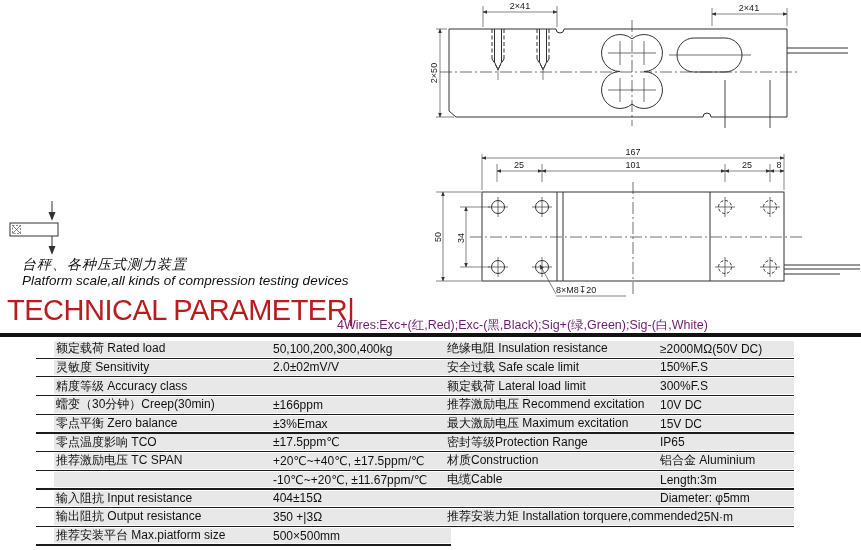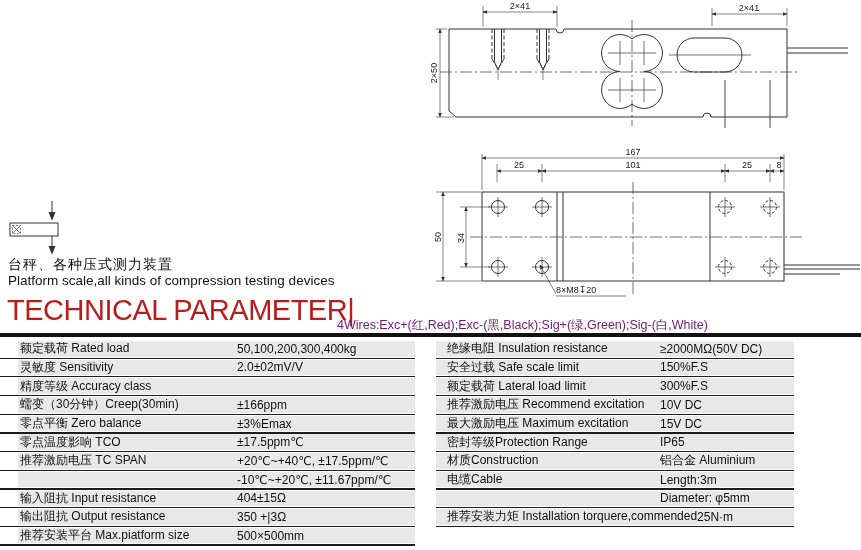--- a/index.html
+++ b/index.html
@@ -1,28 +1,28 @@
 <!DOCTYPE html>
 <html><head>
 <meta charset="utf-8">
 <style>
   html,body{margin:0;padding:0;background:#fff;}
   .canvas{position:relative;width:861px;height:550px;background:#fff;overflow:hidden;
           font-family:"Liberation Sans","DejaVu Sans",sans-serif;color:#111;}
   .abs{position:absolute;}
   svg{display:block;}
   svg text{font-family:"Liberation Sans","DejaVu Sans",sans-serif;font-size:9px;fill:#222;stroke:none;}
-  .cap{position:absolute;left:8px;white-space:nowrap;}
+  .cap{position:absolute;left:22px;white-space:nowrap;font-style:italic;}
   .cap-cn{top:256px;font-size:14px;letter-spacing:1px;}
   .cap-en{top:273px;font-size:13.5px;}
   .title{position:absolute;left:7px;top:294px;font-size:29px;letter-spacing:-0.5px;white-space:nowrap;color:#b91c1c;}
   .wires{position:absolute;left:337px;top:317px;font-size:12.5px;white-space:nowrap;color:#701a75;}
   .rule{position:absolute;left:0;top:333px;width:861px;height:4px;background:#121212;}
   .tcol{position:absolute;top:341px;}
-  .tcol.left{left:0;width:415px;}
+  .tcol.left{left:0;width:415px;padding-left:36px;}
   .tcol.right{left:436px;width:358px;}
   .trow{height:15.5px;margin-bottom:3.2px;background:#e8e8e8;position:relative;display:flex;align-items:center;font-size:12px;}
   .tcol.left .trow{background:linear-gradient(to right,#fff 0 18px,#e8e8e8 18px);}
   .trow::after{content:"";position:absolute;left:0;right:0;bottom:-2.3px;height:1.3px;background:#1d1d1d;}
   .lbl{flex:0 0 auto;white-space:nowrap;box-sizing:border-box;}
   .tcol.left .lbl{padding-left:20px;min-width:237px;}
   .tcol.right .lbl{padding-left:11px;min-width:224px;}
   .val{white-space:nowrap;}
 </style>
 </head>

